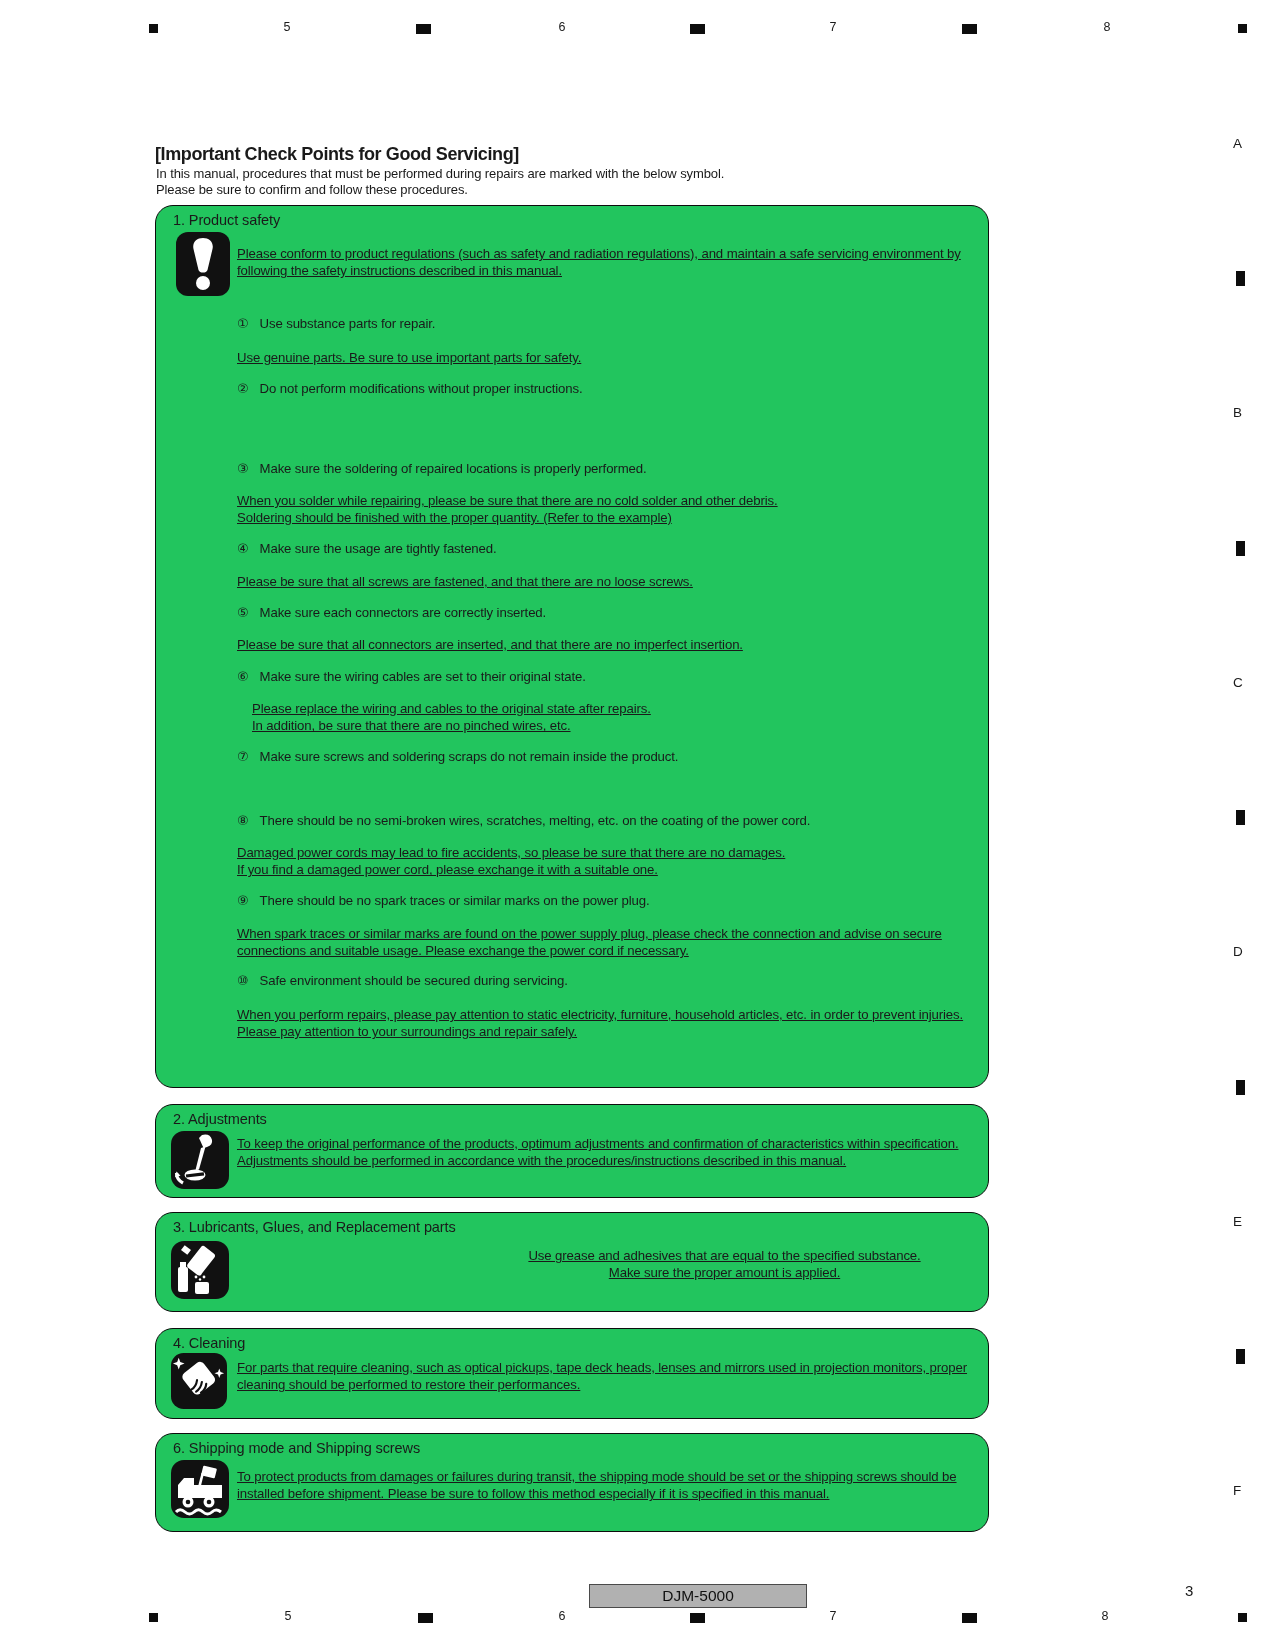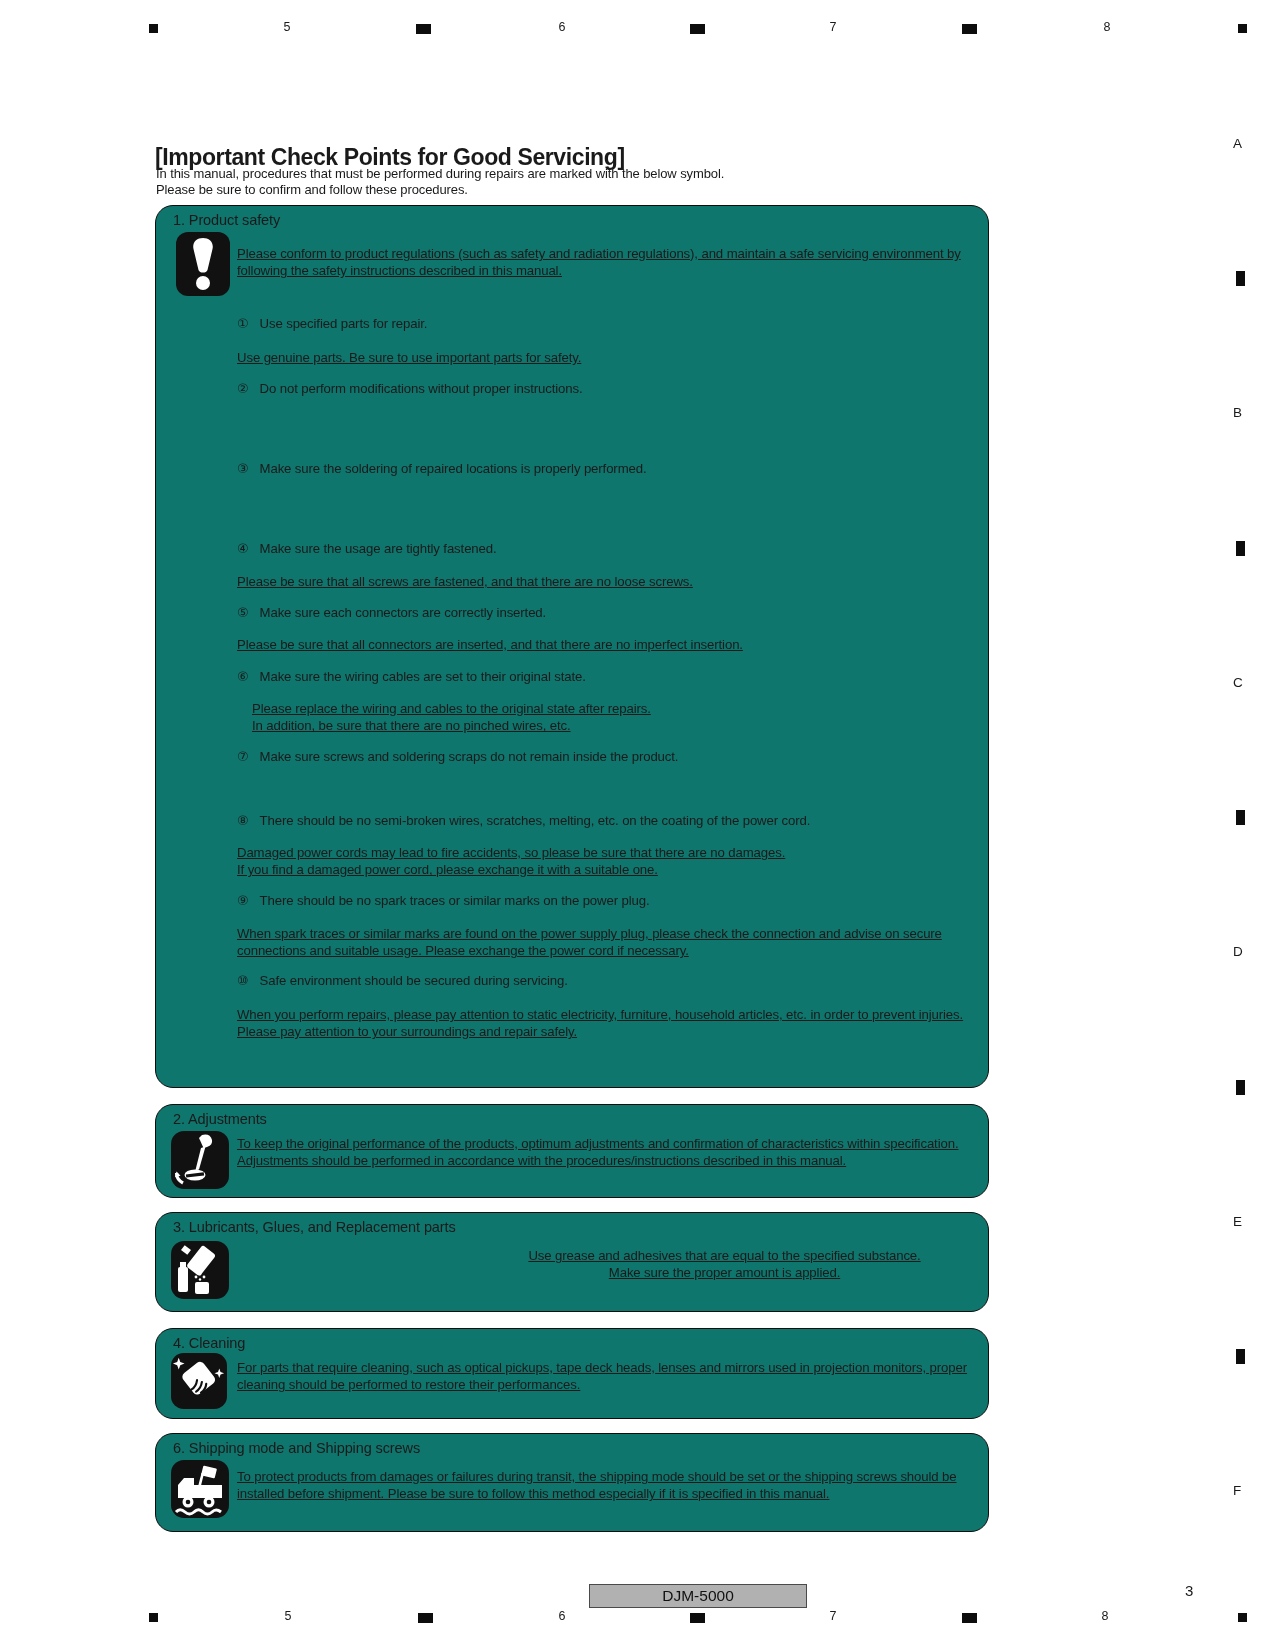--- a/index.html
+++ b/index.html
@@ -5,24 +5,24 @@
   html,body{margin:0;padding:0;background:#e8e8e8;}
   .page{position:relative;width:1275px;height:1649px;background:#ffffff;overflow:hidden;
         font-family:"Liberation Sans",sans-serif;color:#1a1a1a;}
   
   .ruler-num{position:absolute;transform:translateX(-50%);font-size:12.5px;color:#1a1a1a;}
   .mark-sq{position:absolute;width:9px;height:9px;background:#0d0d0d;}
   .mark-rect{position:absolute;width:15px;height:10px;background:#0d0d0d;}
   .zone-letter{position:absolute;font-size:13.5px;color:#1a1a1a;}
   .zone-bar{position:absolute;width:9px;height:15px;background:#0d0d0d;}
   
-  .doc-title{position:absolute;left:155px;top:144px;font-size:23px;font-weight:bold;letter-spacing:-0.4px;}
+  .doc-title{position:absolute;left:155px;top:144px;font-size:18px;font-weight:bold;letter-spacing:-0.4px;}
   .doc-intro{position:absolute;left:156px;top:166px;font-size:13px;line-height:16px;white-space:pre-line;letter-spacing:-0.1px;}
   
-  .box{position:absolute;left:155px;width:834px;border:1.7px solid #0d0d0d;border-radius:18px;background:#0f766e;box-sizing:border-box;}
+  .box{position:absolute;left:155px;width:834px;border:1.7px solid #0d0d0d;border-radius:18px;background:#22c55e;box-sizing:border-box;}
   .sec-title{position:absolute;left:17px;top:6px;font-size:14.5px;letter-spacing:-0.1px;}
   .icon-badge{position:absolute;line-height:0;}
   .body-text{position:absolute;white-space:pre-line;font-size:13.2px;line-height:17.2px;letter-spacing:-0.12px;width:975px;text-decoration:underline;}
   .item-head{position:absolute;left:81px;width:960px;font-size:13.2px;letter-spacing:-0.12px;}
   .item-head .inum{font-family:"DejaVu Sans","Liberation Sans",sans-serif;font-size:13px;margin-right:11px;}
   .item-det{position:absolute;left:81px;}
   
   .model-box{position:absolute;left:589px;top:1584px;width:218px;height:24px;background:#b1b1b1;border:1px solid #4a4a4a;
              display:flex;align-items:center;justify-content:center;font-size:15.5px;color:#111;box-sizing:border-box;}
   .page-number{position:absolute;left:1185px;top:1582px;font-size:15px;}
@@ -67,26 +67,28 @@
     <div class="icon-badge" style="left:20px;top:26px;">
       <svg width="54" height="64" viewBox="0 0 54 64">
         <rect width="54" height="64" rx="12" fill="#111"></rect>
         <path fill="#fff" d="M27 6 c6.5 0 11 4.5 9.5 11 l-5 21 c-0.8 3.4 -8.2 3.4 -9 0 l-5 -21 C16 10.5 20.5 6 27 6 z"></path>
         <circle cx="27" cy="51" r="7" fill="#fff"></circle>
       </svg>
     </div>
     <div class="body-text" style="left:81px;top:39px;">Please conform to product regulations (such as safety and radiation regulations), and maintain a safe servicing environment by
 following the safety instructions described in this manual.</div>
 
-    <div class="item-head" style="top:110px;"><span class="inum">①</span><span>Use specified parts for repair.</span></div>
+    <div class="item-head" style="top:110px;"><span class="inum">①</span><span>Use substance parts for repair.</span></div>
     <div class="item-det body-text" style="top:143px;">Use genuine parts.  Be sure to use important parts for safety.</div>
 
     <div class="item-head" style="top:175px;"><span class="inum">②</span><span>Do not perform modifications without proper instructions.</span></div>
 
     <div class="item-head" style="top:255px;"><span class="inum">③</span><span>Make sure the soldering of repaired locations is properly performed.</span></div>
+    <div class="item-det body-text" style="top:286px;">When you solder while repairing, please be sure that there are no cold solder and other debris.
+Soldering should be finished with the proper quantity. (Refer to the example)</div>
 
     <div class="item-head" style="top:335px;"><span class="inum">④</span><span>Make sure the usage are tightly fastened.</span></div>
     <div class="item-det body-text" style="top:367px;">Please be sure that all screws are fastened, and that there are no loose screws.</div>
 
     <div class="item-head" style="top:399px;"><span class="inum">⑤</span><span>Make sure each connectors are correctly inserted.</span></div>
     <div class="item-det body-text" style="top:430px;">Please be sure that all connectors are inserted, and that there are no imperfect insertion.</div>
 
     <div class="item-head" style="top:463px;"><span class="inum">⑥</span><span>Make sure the wiring cables are set to their original state.</span></div>
     <div class="item-det body-text" style="top:494px;margin-left:15px;">Please replace the wiring and cables to the original state after repairs.
 In addition, be sure that there are no pinched wires, etc.</div>

